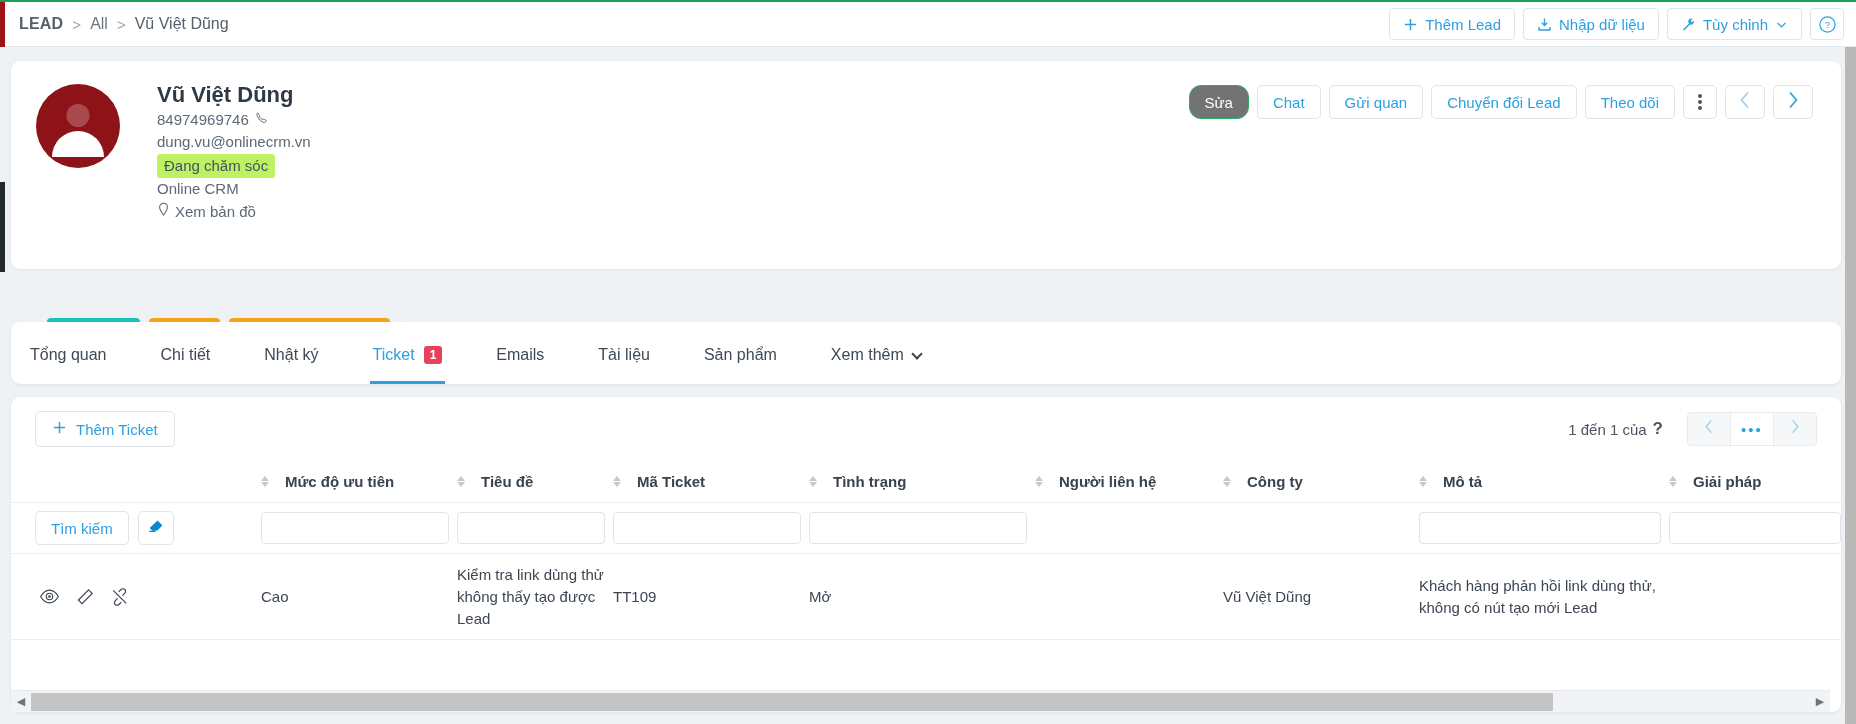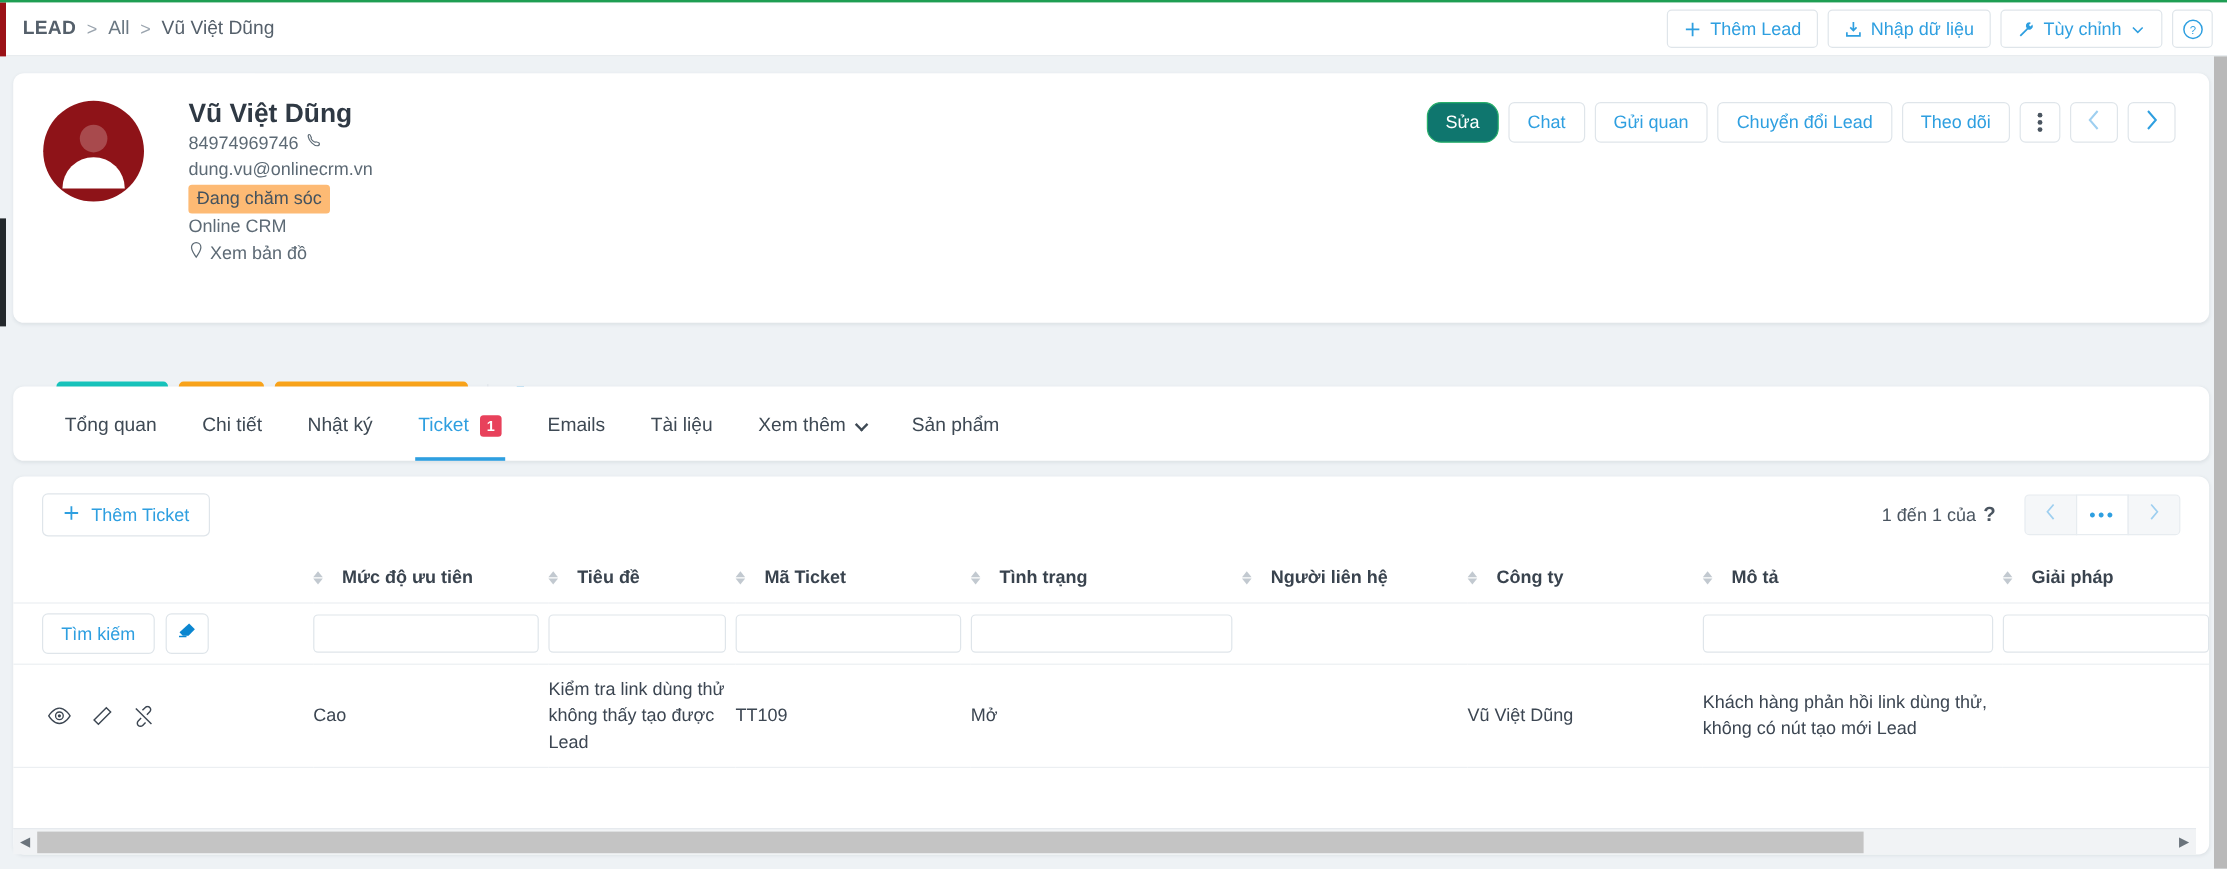--- a/index.html
+++ b/index.html
@@ -54,30 +54,30 @@
     background:#8e1318; overflow:hidden;
   }
   .avatar .head { position:absolute; left:50%; top:20px; transform:translateX(-50%);
                   width:23px; height:23px; border-radius:50%; background:#a84a4d; }
   .avatar .body { position:absolute; left:50%; top:47px; transform:translateX(-50%);
                   width:52px; height:26px; border-radius:26px 26px 0 0; background:#ffffff; }
 
   .pinfo { position:absolute; left:146px; top:20px; }
   .pname { font-size:22px; font-weight:700; color:#2f3944; line-height:1.25; }
   .prow  { font-size:15px; color:#5d6a75; line-height:1.5; display:flex; align-items:center; gap:6px; }
-  .stage { display:inline-block; background:#fdba74; color:#44525e; padding:1px 7px; border-radius:3px; font-size:15px; }
+  .stage { display:inline-block; background:#bef264; color:#44525e; padding:1px 7px; border-radius:3px; font-size:15px; }
   .maplink { color:#5d6a75; display:flex; align-items:center; gap:5px; }
 
   .pactions { position:absolute; right:28px; top:24px; display:flex; align-items:center; gap:8px; }
   .pbtn {
     height:34px; border:1px solid #dfe5ea; background:#fff; border-radius:5px;
     color:#2e9fe0; font-size:15px; padding:0 15px; display:inline-flex;
     align-items:center; justify-content:center; cursor:pointer; white-space:nowrap;
   }
-  .pbtn.primary { background:#0f766e; border-color:#27ae6a; color:#fff;border-radius:12px; }
+  .pbtn.primary { background:#737373; border-color:#27ae6a; color:#fff;border-radius:12px; }
   .pbtn.sq { width:34px; padding:0; }
   .pbtn.nav { width:40px; padding:0; color:#7fc8ec; font-size:18px; }
   .pbtn.nav.active { color:#2e9fe0; }
   .dots3 { display:flex; flex-direction:column; gap:2px; align-items:center; }
   .dots3 i { width:4px; height:4px; border-radius:50%; background:#4a5560; display:block; }
 
   
   .tagrow {
     position:absolute; left:11px; top:275px; width:1830px; height:1px;
   }
@@ -85,21 +85,21 @@
   .tag {
     height:25px; border-radius:4px; color:#fff; font-size:14px; font-weight:700;
     display:inline-flex; align-items:center; padding:0 9px; gap:20px; white-space:nowrap;
   }
   .tag .tx { font-weight:700; font-size:15px; cursor:pointer; }
   .gantag { color:#2e9fe0; font-size:15px; display:flex; align-items:center; gap:6px; cursor:pointer; }
   .tagdiv { width:1px; height:22px; background:#e1e7ec; margin:0 7px; }
 
   
   #tabs-card { left:11px; top:322px; width:1830px; height:62px; }
-  .tabs { display:flex; align-items:flex-end; height:62px; padding-left:24px; gap:0; }
+  .tabs { display:flex; align-items:flex-end; height:62px; gap:16px; }
   .tab {
     position:relative; font-size:16px; color:#3e4954; padding:0 19px; height:58px;
     display:flex; align-items:center; gap:9px; cursor:pointer; white-space:nowrap;
   }
   .tab.active { color:#2e9fe0; }
   .tab.active::after {
     content:""; position:absolute; left:16px; right:16px; bottom:0; height:3px; background:#2e9fe0;
   }
   .badge { background:#e8415b; color:#fff; font-size:12px; font-weight:700;
            border-radius:3px; padding:2px 6px; line-height:1.2; }
@@ -357,25 +357,25 @@
         <span>Ticket</span>
         <span class="badge">1</span>
       </div>
       <div class="tab">
         <span>Emails</span>
       </div>
       <div class="tab">
         <span>Tài liệu</span>
       </div>
       <div class="tab">
+        <span>Sản phẩm</span>
+      </div>
+      <div class="tab">
         <span>Xem thêm</span>
         <span class="chev"></span>
-      </div>
-      <div class="tab">
-        <span>Sản phẩm</span>
       </div>
     </div>
   </div>
 
   <div class="card" id="main-card">
 
     <div class="toolrow">
       <div class="addbtn">
         <span>
           <svg width="15" height="15" viewBox="0 0 16 16">

